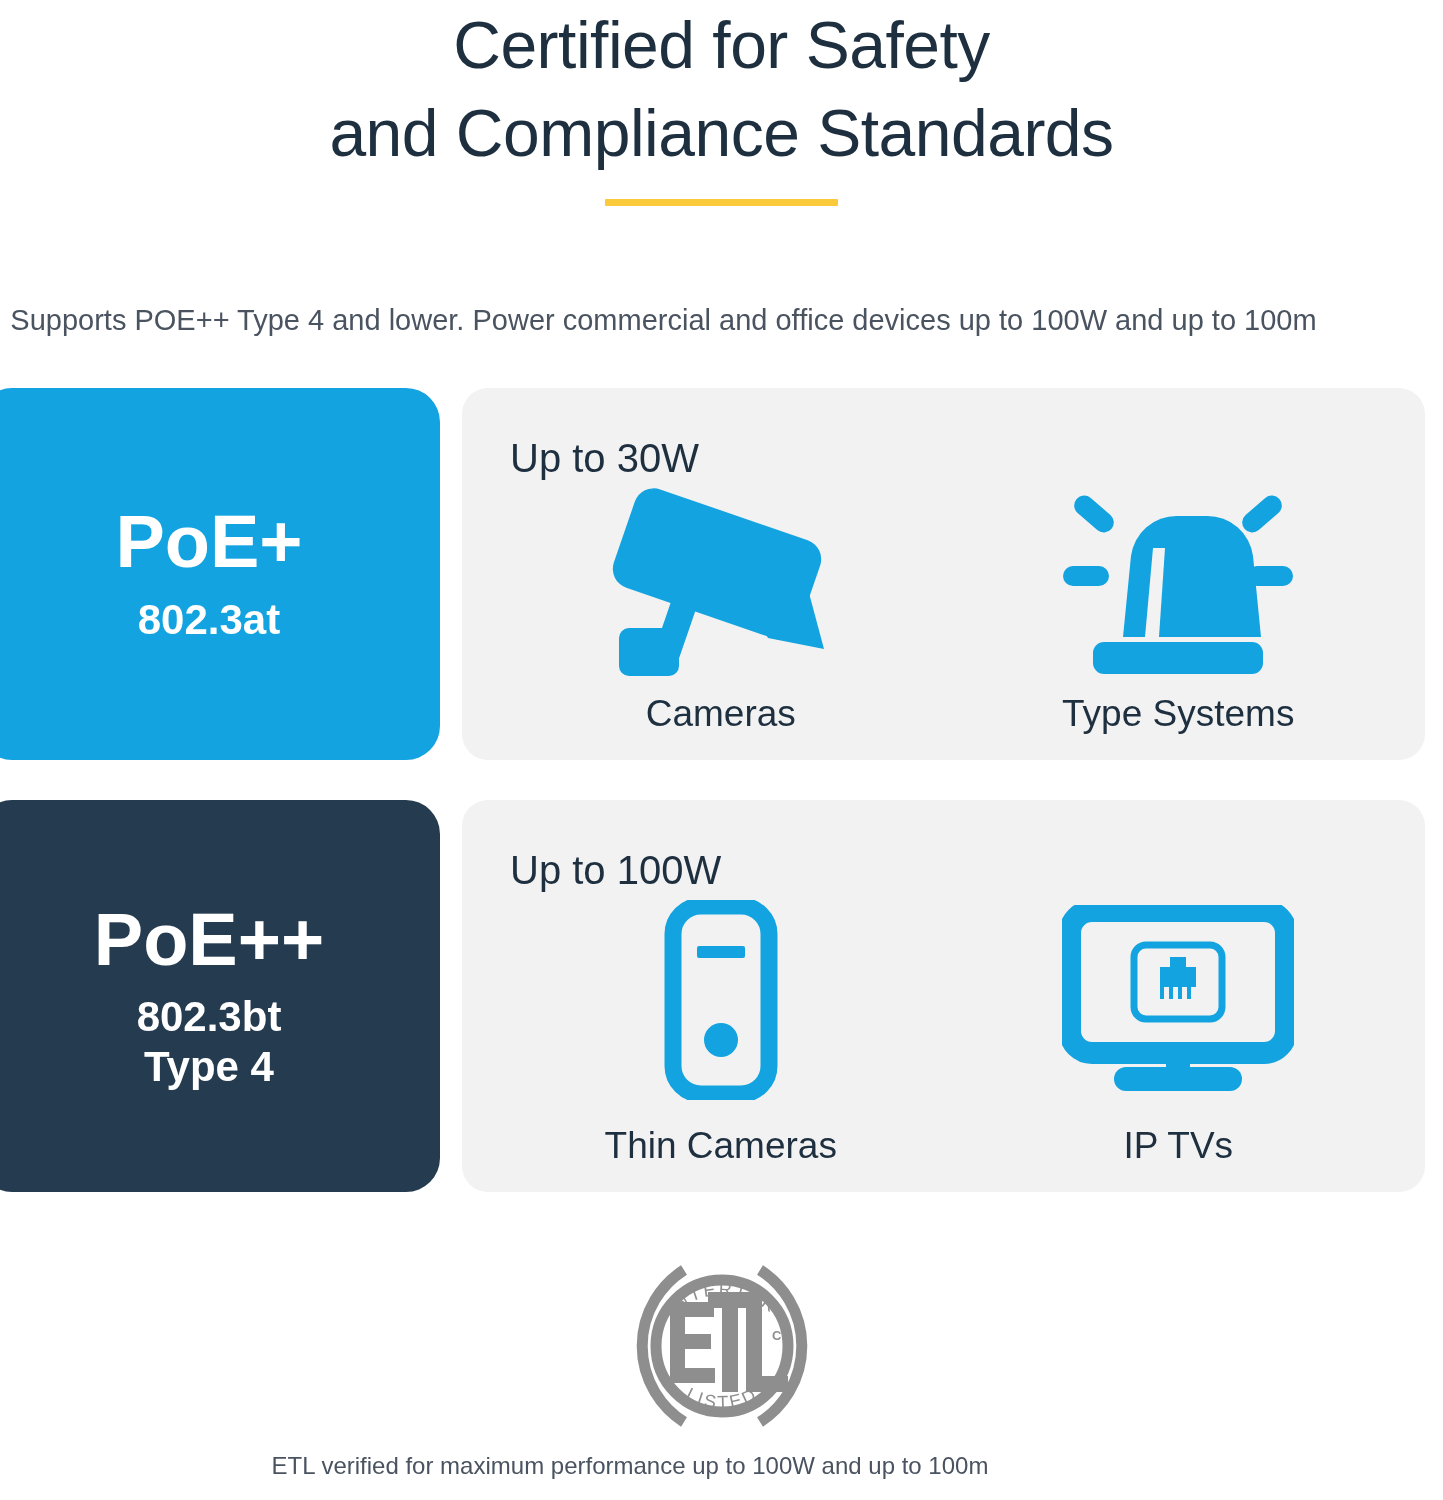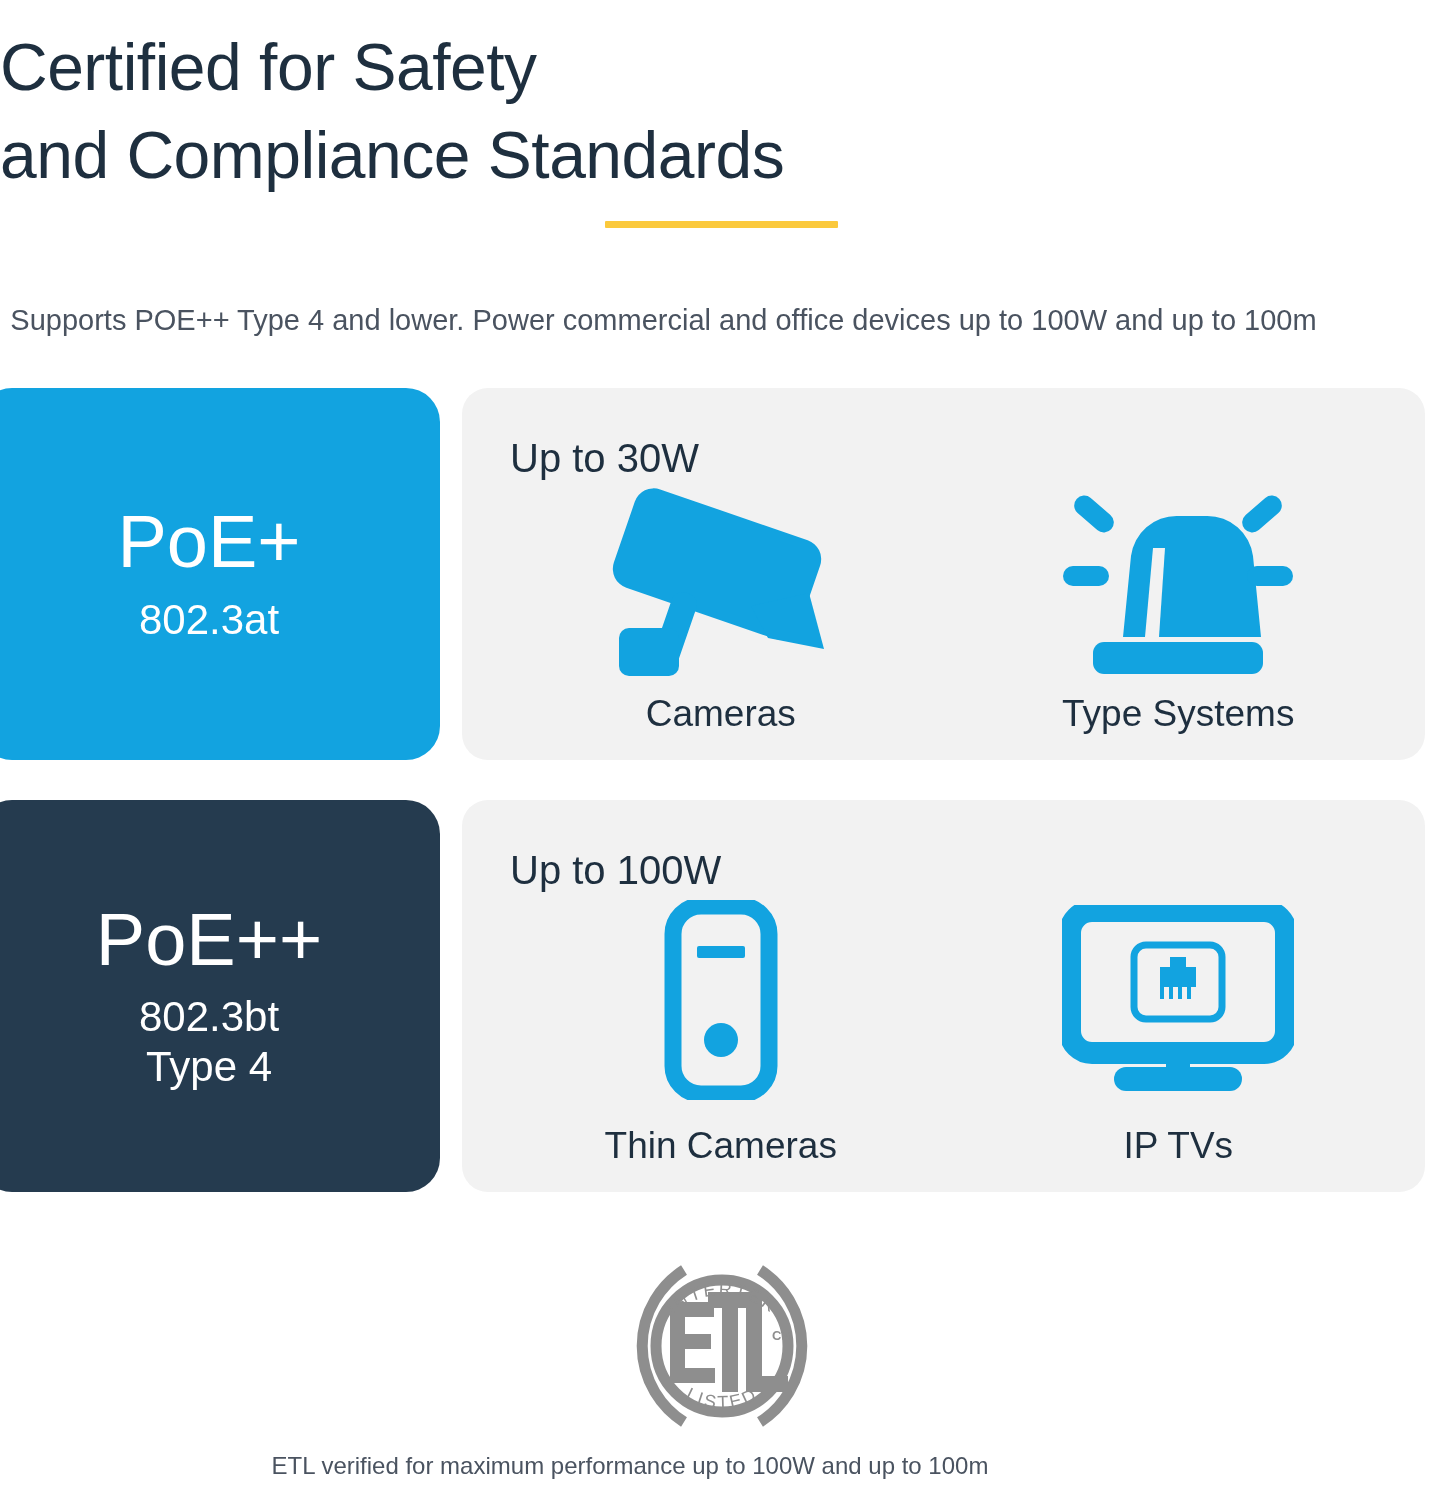--- a/index.html
+++ b/index.html
@@ -15,22 +15,22 @@
     width: 1443px;
     height: 1500px;
     background: #ffffff;
   }
 
   
   .header {
     position: absolute;
     top: 0; left: 0;
     width: 1443px;
-    padding-top: 24px;
-    text-align: left;
+    padding-top: 2px;
+    text-align: center;
   }
   .title-line {
     color: #1e2f3f;
     font-size: 66px;
     line-height: 1.33;
     font-weight: 400;
     letter-spacing: -0.5px;
     white-space: nowrap;
   }
   .title-rule {
@@ -73,28 +73,28 @@
     align-items: center;
     justify-content: center;
     text-align: center;
   }
   .badge-blue { background: #12a3e0; height: 372px; }
   .badge-dark { background: #253b4f; height: 392px; }
 
   .badge-title {
     font-size: 74px;
     line-height: 1.05;
-    font-weight: 400;
+    font-weight: 700;
     letter-spacing: 0px;
     text-align: right;
   }
   .badge-sub {
     font-size: 42px;
     line-height: 1.18;
-    font-weight: 400;
+    font-weight: 700;
     margin-top: 14px;
   }
 
   .panel {
     position: absolute;
     left: 462px;
     width: 963px;
     background: #f2f2f2;
     border-radius: 26px;
   }

